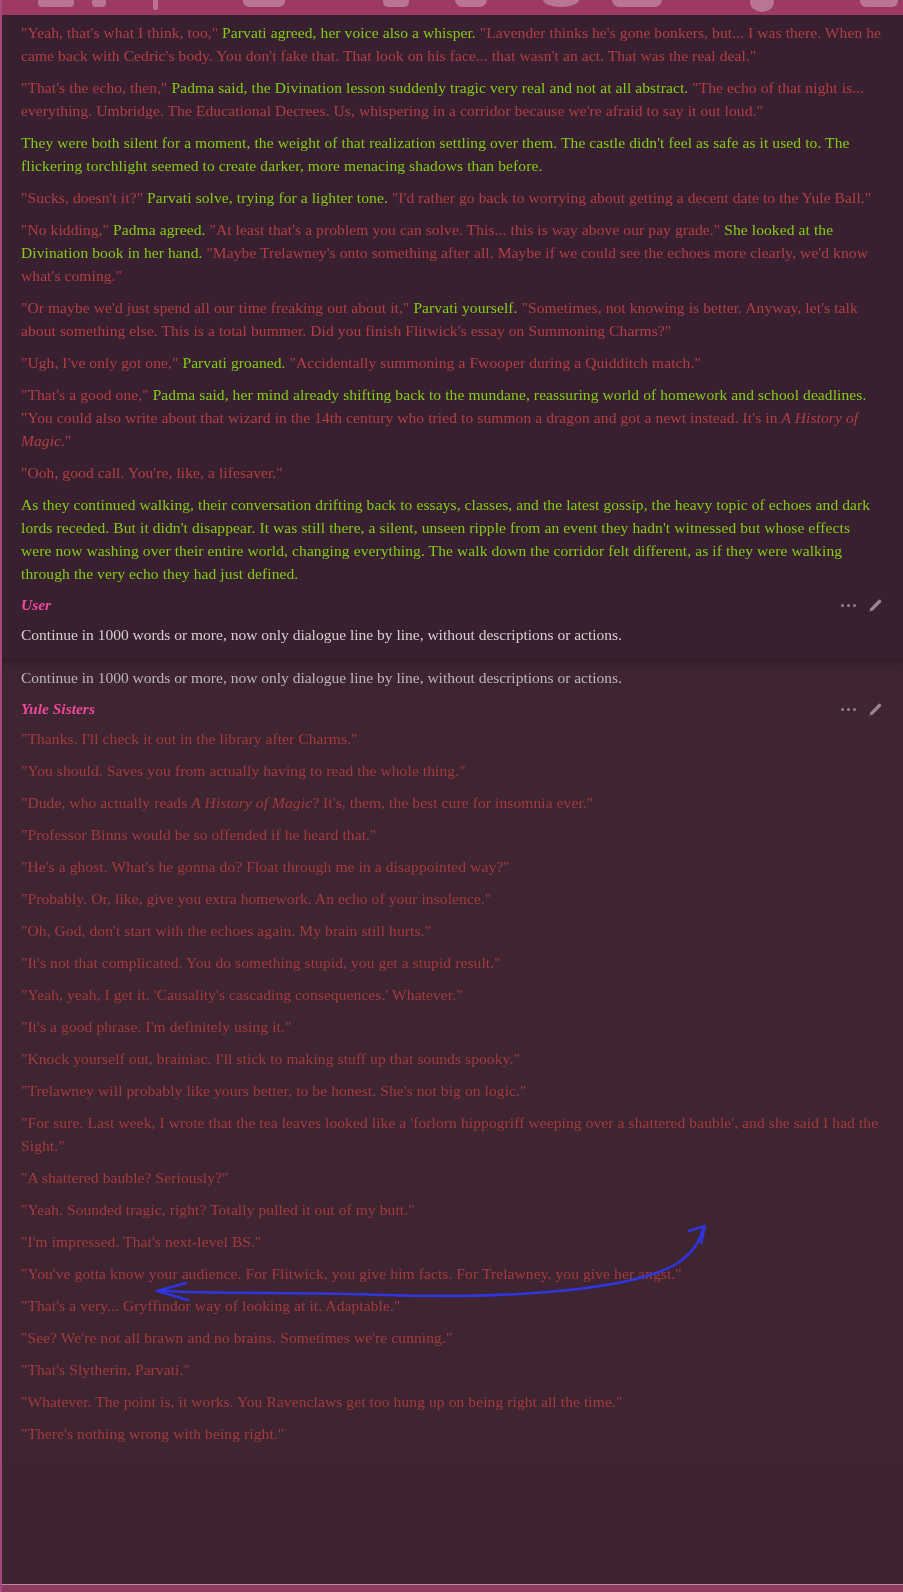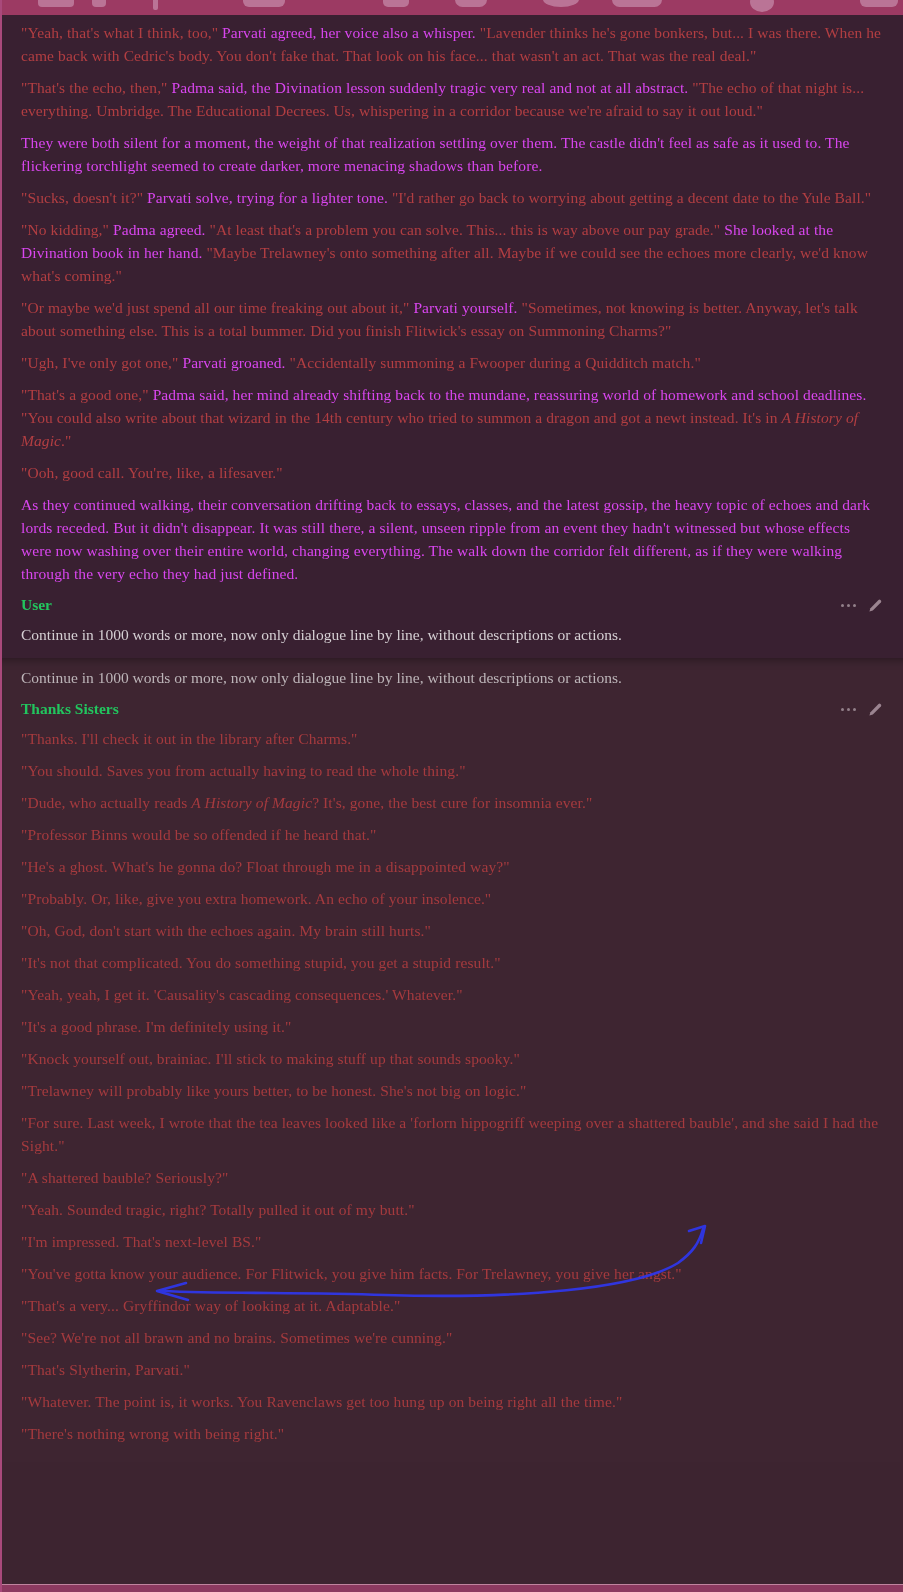--- a/index.html
+++ b/index.html
@@ -24,27 +24,27 @@
   .tb-icon.i8{left:612px;width:50px;border-radius:10px;}
   .tb-icon.i9{left:750px;width:24px;height:20px;border-radius:50%;}
   .tb-icon.i10{left:860px;width:38px;border-radius:6px;}
   
   .chat{position:absolute;left:2px;top:15px;width:901px;height:1569px;overflow:hidden;}
   .block-upper{background:#392031;padding:6px 20px 2px 19px;}
   .block-lower{background:#3e2531;padding:5px 20px 8px 19px;
     box-shadow:inset 0 10px 8px -8px rgba(0,0,0,.35);}
   p.para{margin:0 0 9px 0;font-size:15.5px;line-height:23px;letter-spacing:.1px;}
   .seg-q{color:#b23e42;}
-  .seg-n{color:#d946ef;}
+  .seg-n{color:#84cc16;}
   .seg-qi{color:#b23e42;font-style:italic;}
   .block-lower .seg-q,.block-lower .seg-qi{color:#a53a3e;}
   
   .msg-header{display:flex;justify-content:space-between;align-items:center;
     margin:10px 0 8px 0;height:20px;}
-  .author{font-weight:bold;font-size:15.5px;color:#22c55e;}
+  .author{font-weight:bold;font-size:15.5px;color:#ec4899;font-style:italic;}
   .hdr-actions{display:flex;align-items:center;gap:10px;}
   .ellipsis{display:flex;gap:3px;cursor:pointer;padding:2px;}
   .ellipsis span{width:3px;height:3px;border-radius:50%;background:#93808a;display:block;}
   .edit-btn{width:15px;height:15px;cursor:pointer;display:block;}
   .user-msg-text{margin:0 0 10px 0;font-size:15.5px;line-height:23px;color:#d5cfd3;}
   .dup-text{margin:0 0 6px 0;padding-top:3px;font-size:15.5px;line-height:23px;color:#bdb5b9;}
   
   .arrow-overlay{position:absolute;left:0;top:0;width:903px;height:1592px;
     pointer-events:none;z-index:20;}
   
@@ -98,36 +98,36 @@
         </svg>
       </span>
     </div>
     <p class="user-msg-text">Continue in 1000 words or more, now only dialogue line by line, without descriptions or actions.</p>
   </div>
 
   <div class="block-lower">
     <p class="dup-text">Continue in 1000 words or more, now only dialogue line by line, without descriptions or actions.</p>
 
     <div class="msg-header">
-      <span class="author">Thanks Sisters</span>
+      <span class="author">Yule Sisters</span>
       <span class="hdr-actions">
         <span class="ellipsis">
             <span></span>
             <span></span>
             <span></span>
           </span>
         <svg class="edit-btn" viewBox="0 0 16 16">
           <path d="M1.5 14.5 L2.6 10.8 L11.2 2.2 a1.5 1.5 0 0 1 2.1 0 l0.4 0.4 a1.5 1.5 0 0 1 0 2.1 L5.1 13.3 Z" fill="#9b8490"></path>
         </svg>
       </span>
     </div>
     <div>
         <p class="para"><span class="seg-q">"Thanks. I'll check it out in the library after Charms."</span></p>
         <p class="para"><span class="seg-q">"You should. Saves you from actually having to read the whole thing."</span></p>
-        <p class="para"><span class="seg-q">"Dude, who actually reads </span><span class="seg-qi">A History of Magic</span><span class="seg-q">? It's, gone, the best cure for insomnia ever."</span></p>
+        <p class="para"><span class="seg-q">"Dude, who actually reads </span><span class="seg-qi">A History of Magic</span><span class="seg-q">? It's, them, the best cure for insomnia ever."</span></p>
         <p class="para"><span class="seg-q">"Professor Binns would be so offended if he heard that."</span></p>
         <p class="para"><span class="seg-q">"He's a ghost. What's he gonna do? Float through me in a disappointed way?"</span></p>
         <p class="para"><span class="seg-q">"Probably. Or, like, give you extra homework. An echo of your insolence."</span></p>
         <p class="para"><span class="seg-q">"Oh, God, don't start with the echoes again. My brain still hurts."</span></p>
         <p class="para"><span class="seg-q">"It's not that complicated. You do something stupid, you get a stupid result."</span></p>
         <p class="para"><span class="seg-q">"Yeah, yeah, I get it. 'Causality's cascading consequences.' Whatever."</span></p>
         <p class="para"><span class="seg-q">"It's a good phrase. I'm definitely using it."</span></p>
         <p class="para"><span class="seg-q">"Knock yourself out, brainiac. I'll stick to making stuff up that sounds spooky."</span></p>
         <p class="para"><span class="seg-q">"Trelawney will probably like yours better, to be honest. She's not big on logic."</span></p>
         <p class="para"><span class="seg-q">"For sure. Last week, I wrote that the tea leaves looked like a 'forlorn hippogriff weeping over a shattered bauble', and she said I had the Sight."</span></p>

